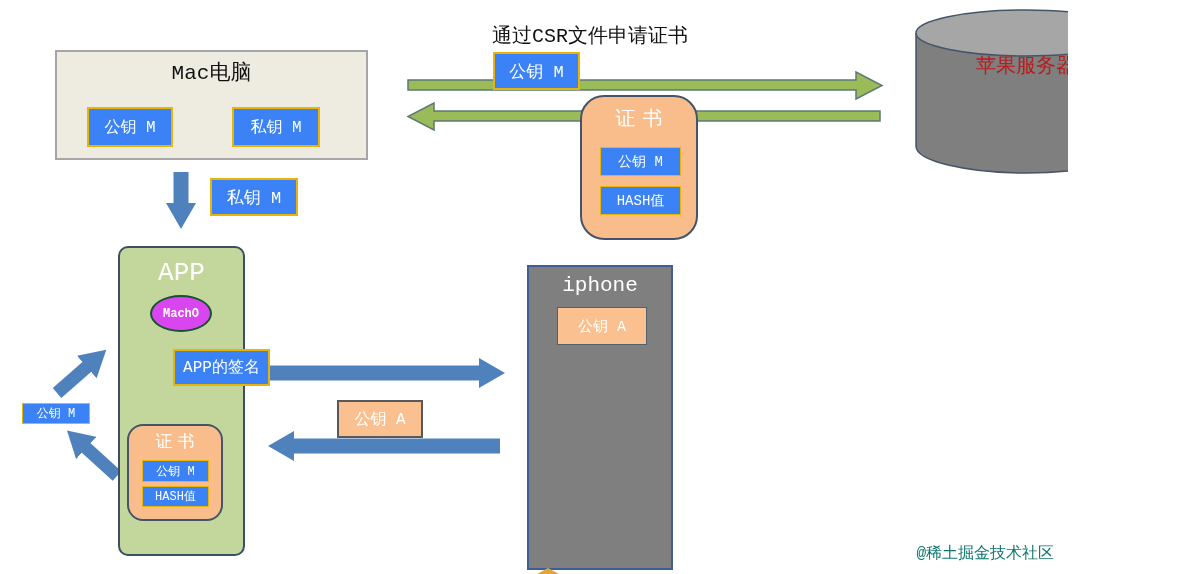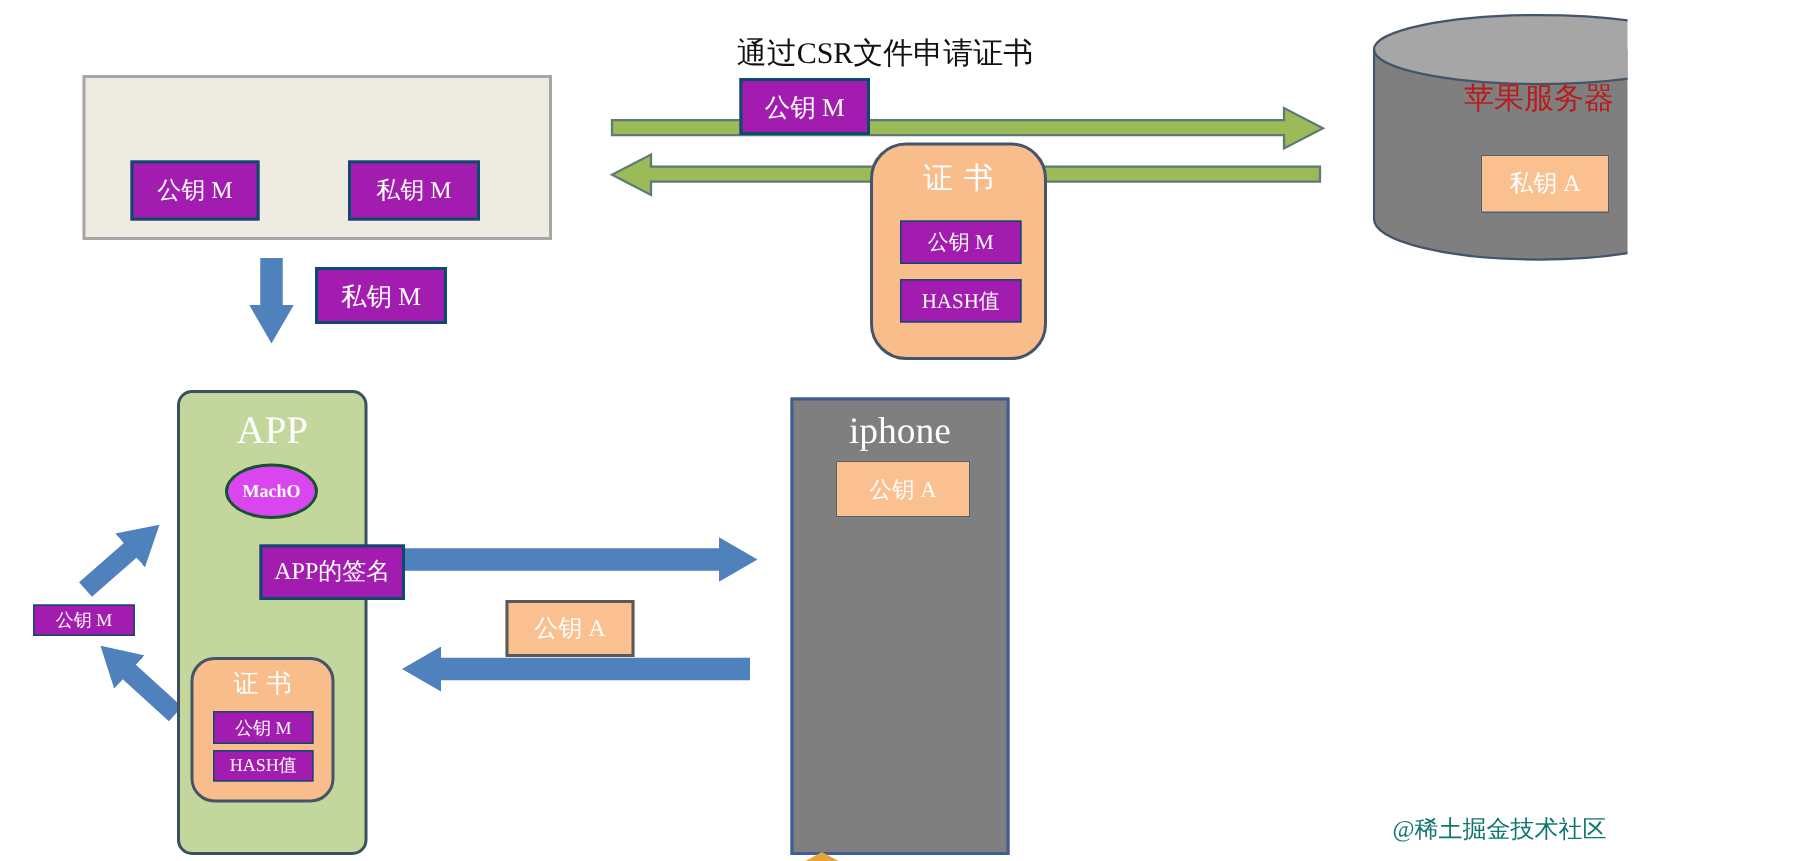--- a/index.html
+++ b/index.html
@@ -1,27 +1,26 @@
 <!DOCTYPE html>
 <html><head>
 <meta charset="utf-8">
 <style>
   html,body { margin:0; padding:0; background:#ffffff; }
   #canvas {
     position:relative; width:1068px; height:574px; overflow:hidden;
-    font-family:Liberation Serif, serif;
+    font-family:Liberation Mono, monospace;
     background:#ffffff;
-    padding-left:17px;
   }
   .abs { position:absolute; box-sizing:border-box; }
   .center { display:flex; align-items:center; justify-content:center; text-align:center; }
 
   
   .blue-box {
-    background:#a21caf; border:2px solid #0c4a6e; color:#ffffff;
+    background:#3b82f6; border:2px solid #eab308; color:#ffffff;
   }
   .blue-box.thin { border-width:1px; }
   .orange-box {
     background:#fac090; border:2px solid #51606f; color:#ffffff;
   }
   .orange-round {
     background:#f9bd8b; border:2px solid #44546a; color:#ffffff;
   }
   .layer1 { z-index:1; }
   .layer2 { z-index:2; }
@@ -43,37 +42,37 @@
   #cert-top-title { left:0; top:8px; width:100%; font-size:20px; letter-spacing:7px; text-indent:7px; }
   #cert-top-pub { left:18px; top:50px; width:81px; height:29px; font-size:14px; }
   #cert-top-hash { left:18px; top:89px; width:81px; height:29px; font-size:14px; }
 
   
   #apple-server { left:915px; top:8px; width:222px; height:170px; }
   #server-title { left:0; top:44px; width:100%; font-size:20px; color:#b91c1c; }
   #server-priv { left:72px; top:95px; width:86px; height:39px; font-size:16px; border-width:1px; }
 
   
-  #app-box { left:118px; top:260px; width:127px; height:310px; border-radius:10px;
+  #app-box { left:118px; top:246px; width:127px; height:310px; border-radius:10px;
              background:#c3d69b; border:2px solid #3b4f63; color:#ffffff; }
   #app-title { left:0; top:10px; width:100%; font-size:26px; }
   #app-macho { left:30px; top:47px; width:62px; height:37px; border-radius:50%;
                background:#d946ef; border:2px solid #14532d; font-size:12px; font-weight:600; }
   #app-sig { left:12px; top:101px; width:97px; height:37px; font-size:16px;margin-left:41px; }
   #app-cert { left:7px; top:176px; width:96px; height:97px; border-radius:16px; }
   #app-cert-title { left:0; top:4px; width:100%; font-size:17px; letter-spacing:5px; text-indent:5px; }
   #app-cert-pub { left:13px; top:34px; width:67px; height:22px; font-size:12px; }
   #app-cert-hash { left:13px; top:60px; width:67px; height:21px; font-size:12px; }
 
   #pub-m-left { left:22px; top:403px; width:68px; height:21px; font-size:12px; }
 
   
   #iphone-box { left:527px; top:265px; width:146px; height:305px;
                 background:#7f7f7f; border:2px solid #3f5e94; color:#ffffff; }
-  #iphone-title { left:0; top:7px; width:100%; font-size:25px; }
+  #iphone-title { left:0; top:7px; width:100%; font-size:21px; }
   #iphone-pub { left:28px; top:40px; width:90px; height:38px; font-size:15px; border-width:1px; }
 
   #pub-a-mid { left:337px; top:400px; width:86px; height:38px; font-size:16px;
                background:#fac090; border:2px solid #595959; color:#ffffff; }
 
   #watermark { right:14px; bottom:10px; font-size:16px; color:#0f766e; }
 
   #bottom-sliver { left:537px; top:568px; width:22px; height:6px; background:#e2a63d;
                    clip-path:polygon(50% 0, 0 100%, 100% 100%); }
 
@@ -102,41 +101,41 @@
     <line x1="500" y1="446" x2="291" y2="446" stroke="#4f81bd" stroke-width="15" marker-end="url(#bluehead)"></line>
 
     <line x1="57" y1="393" x2="89" y2="365" stroke="#4f81bd" stroke-width="13" marker-end="url(#bluehead)"></line>
 
     <line x1="117" y1="476" x2="84" y2="446" stroke="#4f81bd" stroke-width="13" marker-end="url(#bluehead)"></line>
   </svg>
 
   <div id="caption-csr" class="abs center layer2">通过CSR文件申请证书</div>
 
   <div id="mac-box" class="abs layer2">
+    <div id="mac-title" class="abs center">Mac电脑</div>
     <div id="mac-pub" class="abs center blue-box">公钥 M</div>
     <div id="mac-priv" class="abs center blue-box">私钥 M</div>
   </div>
 
   <div id="priv-m-float" class="abs center blue-box layer2">私钥 M</div>
 
   <div id="pub-m-top" class="abs center blue-box layer2">公钥 M</div>
 
   <div id="cert-top" class="abs orange-round layer2">
     <div id="cert-top-title" class="abs center">证书</div>
     <div id="cert-top-pub" class="abs center blue-box thin">公钥 M</div>
     <div id="cert-top-hash" class="abs center blue-box thin">HASH值</div>
   </div>
 
   <div id="apple-server" class="abs layer2">
     <svg width="222" height="170" viewBox="0 0 222 170" xmlns="http://www.w3.org/2000/svg">
       <path d="M1,25 L1,138 A110,27 0 0 0 221,138 L221,25" fill="#7f7f7f" stroke="#44546a" stroke-width="1.5"></path>
       <ellipse cx="111" cy="25" rx="110" ry="23" fill="#a6a6a6" stroke="#44546a" stroke-width="1.5"></ellipse>
     </svg>
     <div id="server-title" class="abs center">苹果服务器</div>
-    <div id="server-priv" class="abs center orange-box">私钥 A</div>
   </div>
 
   <div id="app-box" class="abs layer2">
     <div id="app-title" class="abs center">APP</div>
     <div id="app-macho" class="abs center">MachO</div>
     <div id="app-sig" class="abs center blue-box">APP的签名</div>
     <div id="app-cert" class="abs orange-round">
       <div id="app-cert-title" class="abs center">证书</div>
       <div id="app-cert-pub" class="abs center blue-box thin">公钥 M</div>
       <div id="app-cert-hash" class="abs center blue-box thin">HASH值</div>

